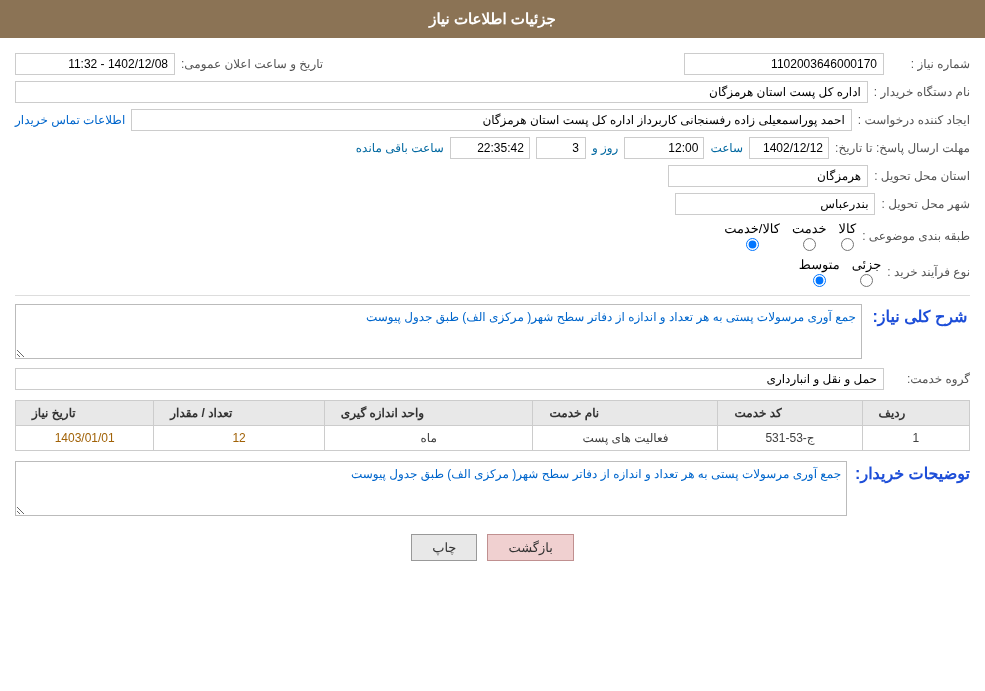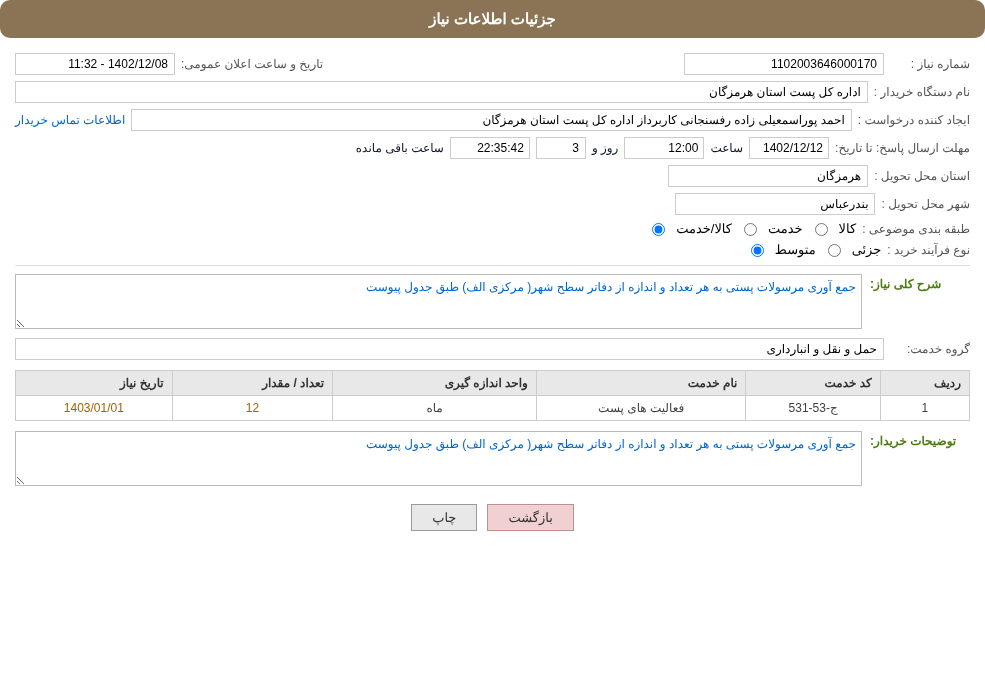--- a/index.html
+++ b/index.html
@@ -15,21 +15,20 @@
       background: #fff;
       min-height: 691px;
     }
     .header-bar {
       background: #8B7355;
       color: #fff;
       text-align: center;
       padding: 10px;
       font-size: 15px;
       font-weight: bold;
-      border-radius: 10px;
     }
     .content {
       padding: 15px;
       background: #fff;
     }
     .section-title {
       color: #333;
       font-weight: bold;
       font-size: 14px;
       margin: 12px 0 8px 0;
@@ -78,22 +77,23 @@
       direction: rtl;
     }
     .radio-group {
       display: flex;
       align-items: center;
       gap: 12px;
       direction: rtl;
     }
     .radio-item {
       display: flex;
-      align-items: flex-end;
-      gap: 11px;
+      align-items: center;
+      gap: 2px;
+      flex-direction: column;
     }
     .divider {
       border: none;
       border-top: 1px solid #ddd;
       margin: 8px 0;
     }
     .note-text {
       color: #333;
       font-size: 12px;
       text-align: right;
@@ -115,22 +115,22 @@
     }
     .data-table {
       width: 100%;
       border-collapse: collapse;
       font-size: 12px;
       direction: rtl;
     }
     .data-table th {
       background: #e8e8e8;
       border: 1px solid #ccc;
-      padding: 5px 8px;
-      text-align: right;
+      padding: 5px 16px;
+      text-align: left;
       font-weight: bold;
       color: #333;
       margin-left: 26px;
     }
     .data-table td {
       border: 1px solid #ccc;
       padding: 5px 8px;
       text-align: center;
       color: #404040;
     }
@@ -164,33 +164,33 @@
     }
     .row-with-label {
       display: flex;
       align-items: flex-start;
       gap: 8px;
       direction: rtl;
       margin-bottom: 6px;
     }
     .row-label {
       font-weight: bold;
-      font-size: 12px;
-      color: #4d7c0f;
+      font-size: 16px;
+      color: #1d4ed8;
       white-space: nowrap;
       min-width: 100px;
       padding-top: 3px;
-      text-align: left;
+      text-align: center;
     }
     .row-content {
       flex: 1;
     }
     .inline-label {
       font-size: 12px;
-      color: #0f172a;
+      color: #0369a1;
       white-space: nowrap;
     }
   </style>
 </head>
 <body>
 
 <div class="page-wrapper page-relative">
   <div class="header-bar">
     <span>جزئیات اطلاعات نیاز</span>
   </div>

